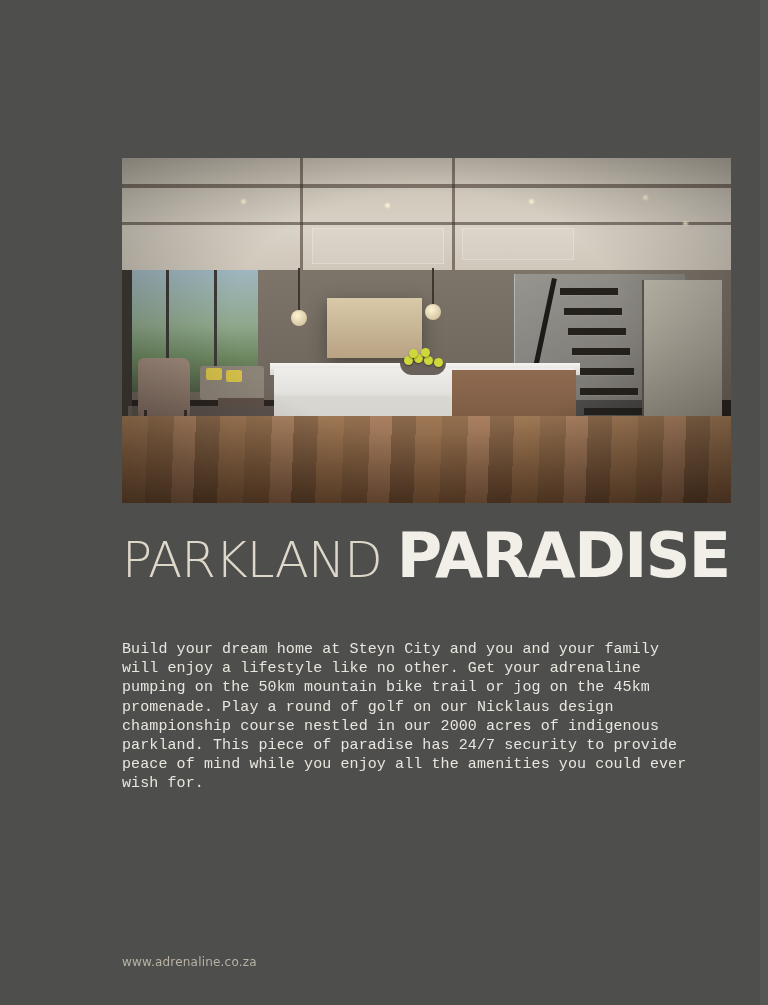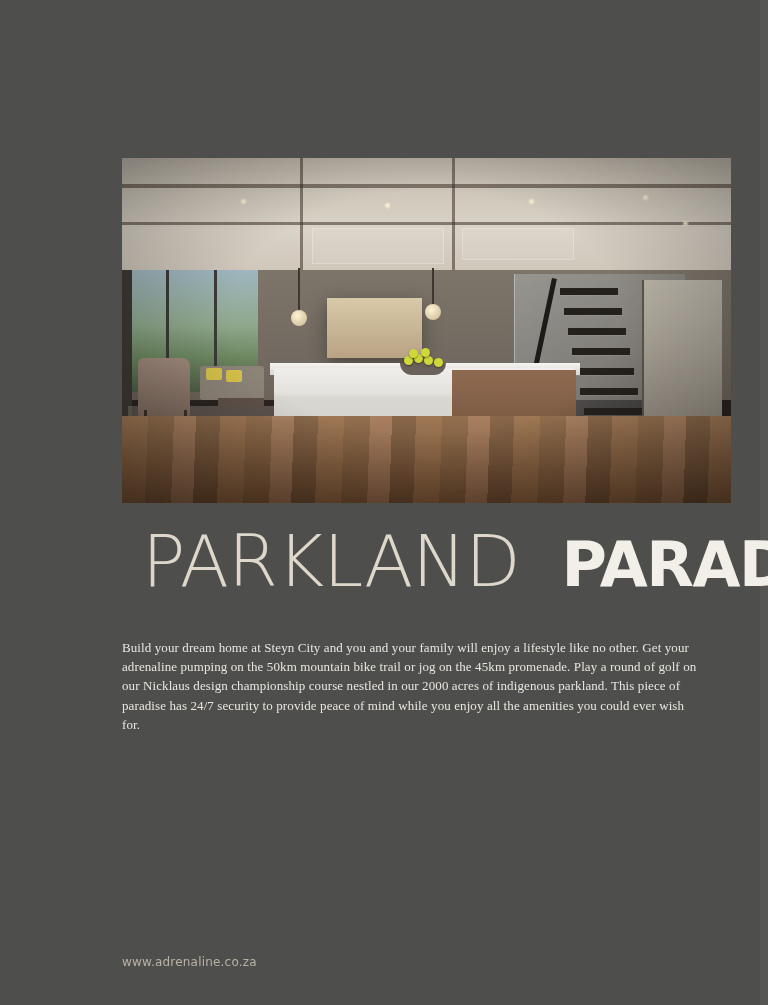--- a/index.html
+++ b/index.html
@@ -220,41 +220,40 @@
     position: absolute;
     left: 0;
     top: 525px;
     width: 609px;
     white-space: nowrap;
     line-height: 1;
   }
   .headline .light {
     font-family: "DejaVu Sans", sans-serif;
     font-weight: 300;
-    font-size: 72px;
+    font-size: 50px;
     letter-spacing: -1px;
     color: #ded8cb;
-    margin-left: 20px;
   }
   .headline .bold {
     font-family: "DejaVu Sans", sans-serif;
     font-weight: 700;
     font-size: 62px;
     letter-spacing: -1.5px;
     color: #f2efe8;
   }
 
   .body-copy {
     position: absolute;
     left: 0;
     top: 625px;
     width: 580px;
     color: #e9e6df;
-    font-family: Liberation Serif, serif;
-    font-size: 13px;
+    font-family: Liberation Mono, monospace;
+    font-size: 15px;
     line-height: 19.2px;
     letter-spacing: 0.1px;
   }
 
   .website {
     position: absolute;
     left: 0;
     top: 955px;
     color: #b9b2a5;
     font-family: "DejaVu Sans", sans-serif;

